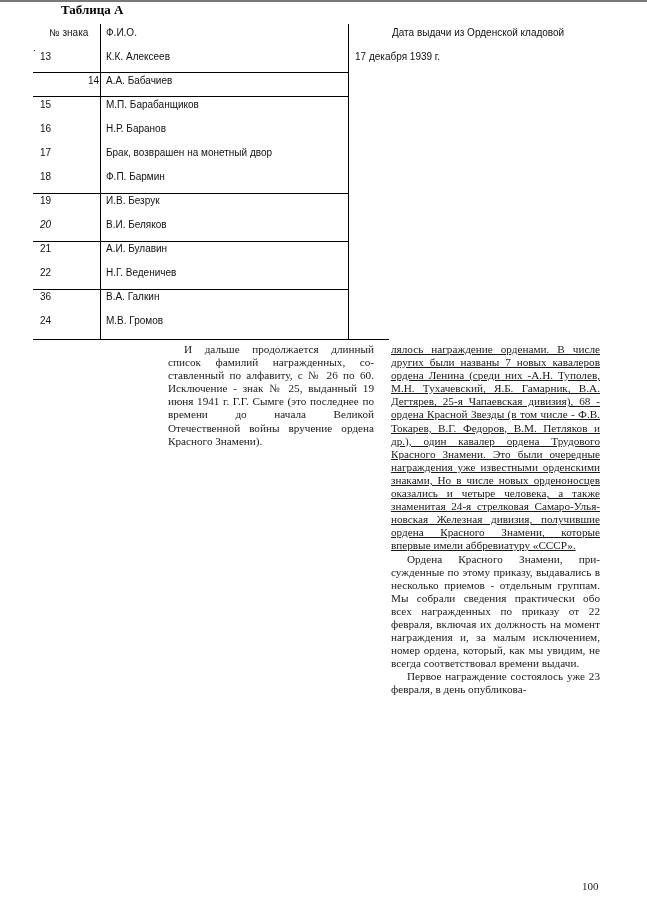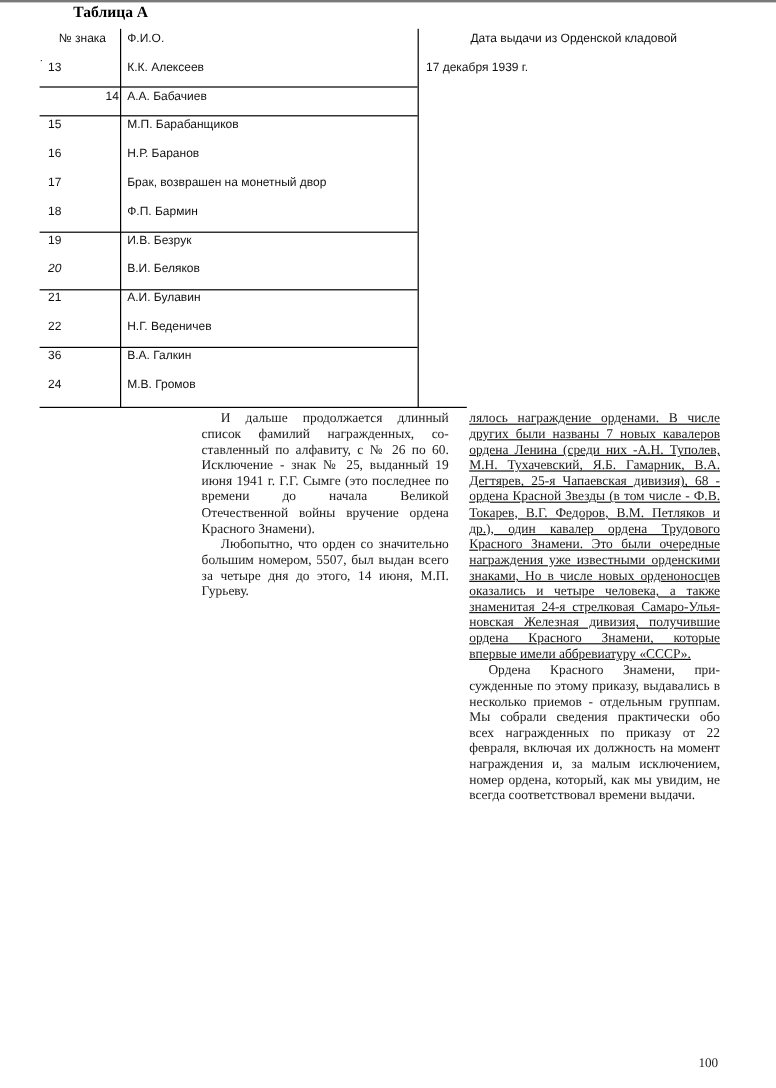--- a/index.html
+++ b/index.html
@@ -74,21 +74,21 @@
 
   <div class="cell" style="left:40px; top:291px;">36</div>
   <div class="cell" style="left:106px; top:291px;">В.А. Галкин</div>
 
   <div class="cell" style="left:40px; top:315px;">24</div>
   <div class="cell" style="left:106px; top:315px;">М.В. Громов</div>
 </div>
 
 <div class="col" style="left:168px; top:343px; width:206px;">
   <p>И дальше продолжается длинный список фамилий награжденных, со­ставленный по алфавиту, с № 26 по 60. Исключение - знак № 25, выданный 19 июня 1941 г. Г.Г. Сымге (это последнее по времени до начала Великой Отечественной войны вручение ордена Красного Знамени).</p>
-  <p>Любопытно, что орден со значительно большим номером, 5507, был выдан всего за четыре дня до этого, 14 июня, М.П. Гурьеву.</p>
 </div>
 
 <div class="col" style="left:391px; top:343px; width:209px;">
   <p class="noindent">лялось награждение орденами. В числе других были названы 7 новых кавале­ров ордена Ленина (среди них -А.Н. Туполев, М.Н. Тухачевский, Я.Б. Гамарник, В.А. Дегтярев, 25-я Чапаевская дивизия), 68 - ордена Красной Звезды (в том числе - Ф.В. Токарев, В.Г. Федоров, В.М. Петляков и др.), один кавалер ордена Трудового Красного Знамени. Это были очередные награждения уже известными орденскими знаками, Но в числе новых орденоносцев оказались и четыре человека, а также знаменитая 24-я стрелковая Самаро-Улья-новская Железная дивизия, получившие ордена Красного Знамени, которые впервые имели аббревиатуру «СССР».</p>
   <p>Ордена Красного Знамени, при­сужденные по этому приказу, выдавались в несколько приемов - отдельным группам. Мы собрали сведения практически обо всех награжденных по приказу от 22 февраля, включая их должность на момент награждения и, за малым исключением, номер ордена, который, как мы увидим, не всегда со­ответствовал времени выдачи.</p>
+  <p>Первое награждение состоялось уже 23 февраля, в день опубликова-</p>
 </div>
 
 <div class="pagenum">100</div>
 
 </body></html>

